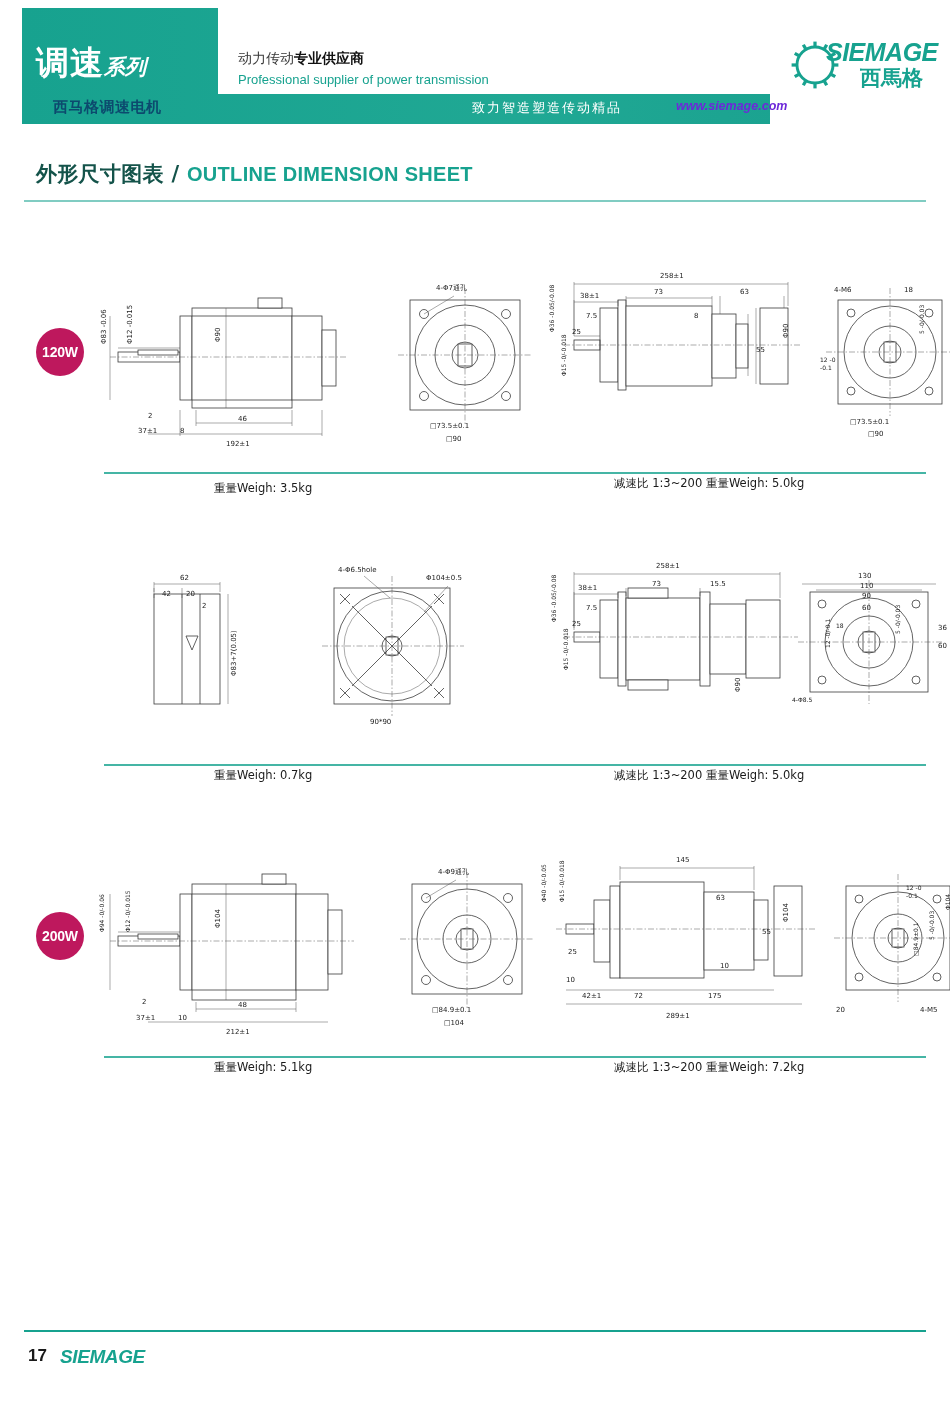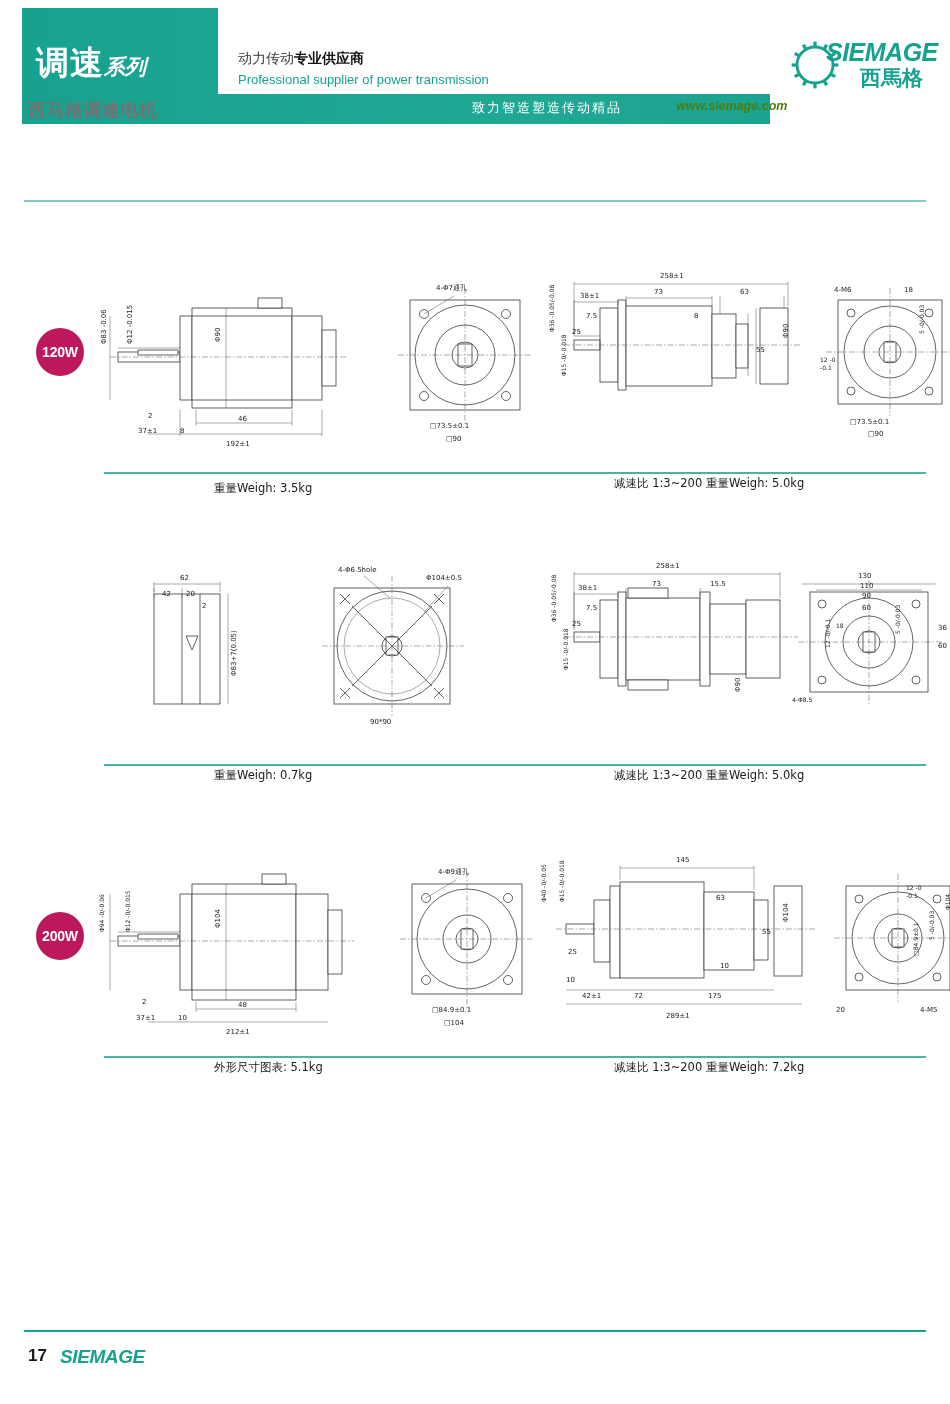--- a/index.html
+++ b/index.html
@@ -58,25 +58,25 @@
     line-height: 1;
   }
   .brand-cn .series {
     font-size: 21px;
     font-style: italic;
     font-weight: bold;
     letter-spacing: 0;
   }
   .brand-sub {
     position: absolute;
-    left: 28px; top: 98px;
+    left: 53px; top: 98px;
     font-family: "DejaVu Sans", sans-serif;
-    font-size: 18px;
-    font-weight: bold;
-    color: #737373;
+    font-size: 15px;
+    font-weight: bold;
+    color: #0c4a6e;
     letter-spacing: 0.5px;
   }
   .tagline-cn {
     position: absolute;
     left: 238px; top: 50px;
     font-family: Liberation Sans, sans-serif;
     font-size: 14px;
     color: #3a3a3a;
   }
   .tagline-cn b { color: #111; }
@@ -94,21 +94,21 @@
     font-size: 13px;
     color: #ffffff;
     letter-spacing: 2px;
   }
   .site-url {
     position: absolute;
     left: 676px; top: 99px;
     font-size: 12.5px;
     font-weight: bold;
     font-style: italic;
-    color: #4d7c0f;
+    color: #6d28d9;
   }
   .logo-wrap {
     position: absolute;
     left: 784px; top: 36px;
     width: 140px; height: 62px;
   }
   .logo-gear {
     position: absolute;
     left: 4px; top: 2px;
     width: 54px; height: 54px;
@@ -278,20 +278,23 @@
           <line x1="4" y1="30" x2="11" y2="30"></line>
           <line x1="7.5" y1="17" x2="13.5" y2="20.5"></line>
           <line x1="17" y1="7.5" x2="20.5" y2="13.5"></line>
         </g>
       </svg>
       <div class="logo-text">SIEMAGE</div>
       <div class="logo-cn">西馬格</div>
     </div>
   </div>
 
+  <div class="page-title">
+    <span>外形尺寸图表 / </span><span class="en">OUTLINE DIMENSION SHEET</span>
+  </div>
   <div class="title-rule"></div>
 
   <div class="section sec1">
     <div class="badge">120W</div>
 
     <div class="dwg" style="left:84px; top:42px;">
       <svg width="270" height="180" viewBox="0 0 270 180">
 
         <rect class="ln" x="10" y="74" width="62" height="10"></rect>
         <line class="thin" x1="10" y1="70" x2="72" y2="70"></line>
@@ -633,21 +636,21 @@
         <text class="txt6" x="76" y="36">-0.1</text>
         <text class="txt6" x="120" y="48" transform="rotate(-90 120 48)">Φ104</text>
         <text class="txt6" x="104" y="78" transform="rotate(-90 104 78)">5 -0/-0.03</text>
         <text class="txt6" x="88" y="94" transform="rotate(-90 88 94)">□84.9±0.1</text>
         <text class="txt7" x="6" y="150">20</text>
         <text class="txt7" x="90" y="150">4-M5</text>
       </svg>
     </div>
 
     <div class="divider" style="top:236px;"></div>
-    <div class="weight-label w-left" style="top:240px;">外形尺寸图表: 5.1kg</div>
+    <div class="weight-label w-left" style="top:240px;">重量Weigh: 5.1kg</div>
     <div class="weight-label w-right" style="top:240px;text-align:right;">减速比 1:3~200  重量Weigh: 7.2kg</div>
   </div>
 
   <div class="footer">
     <div class="footer-rule"></div>
     <div class="page-num">17</div>
     <div class="footer-logo">SIEMAGE</div>
   </div>
 
 </div>

